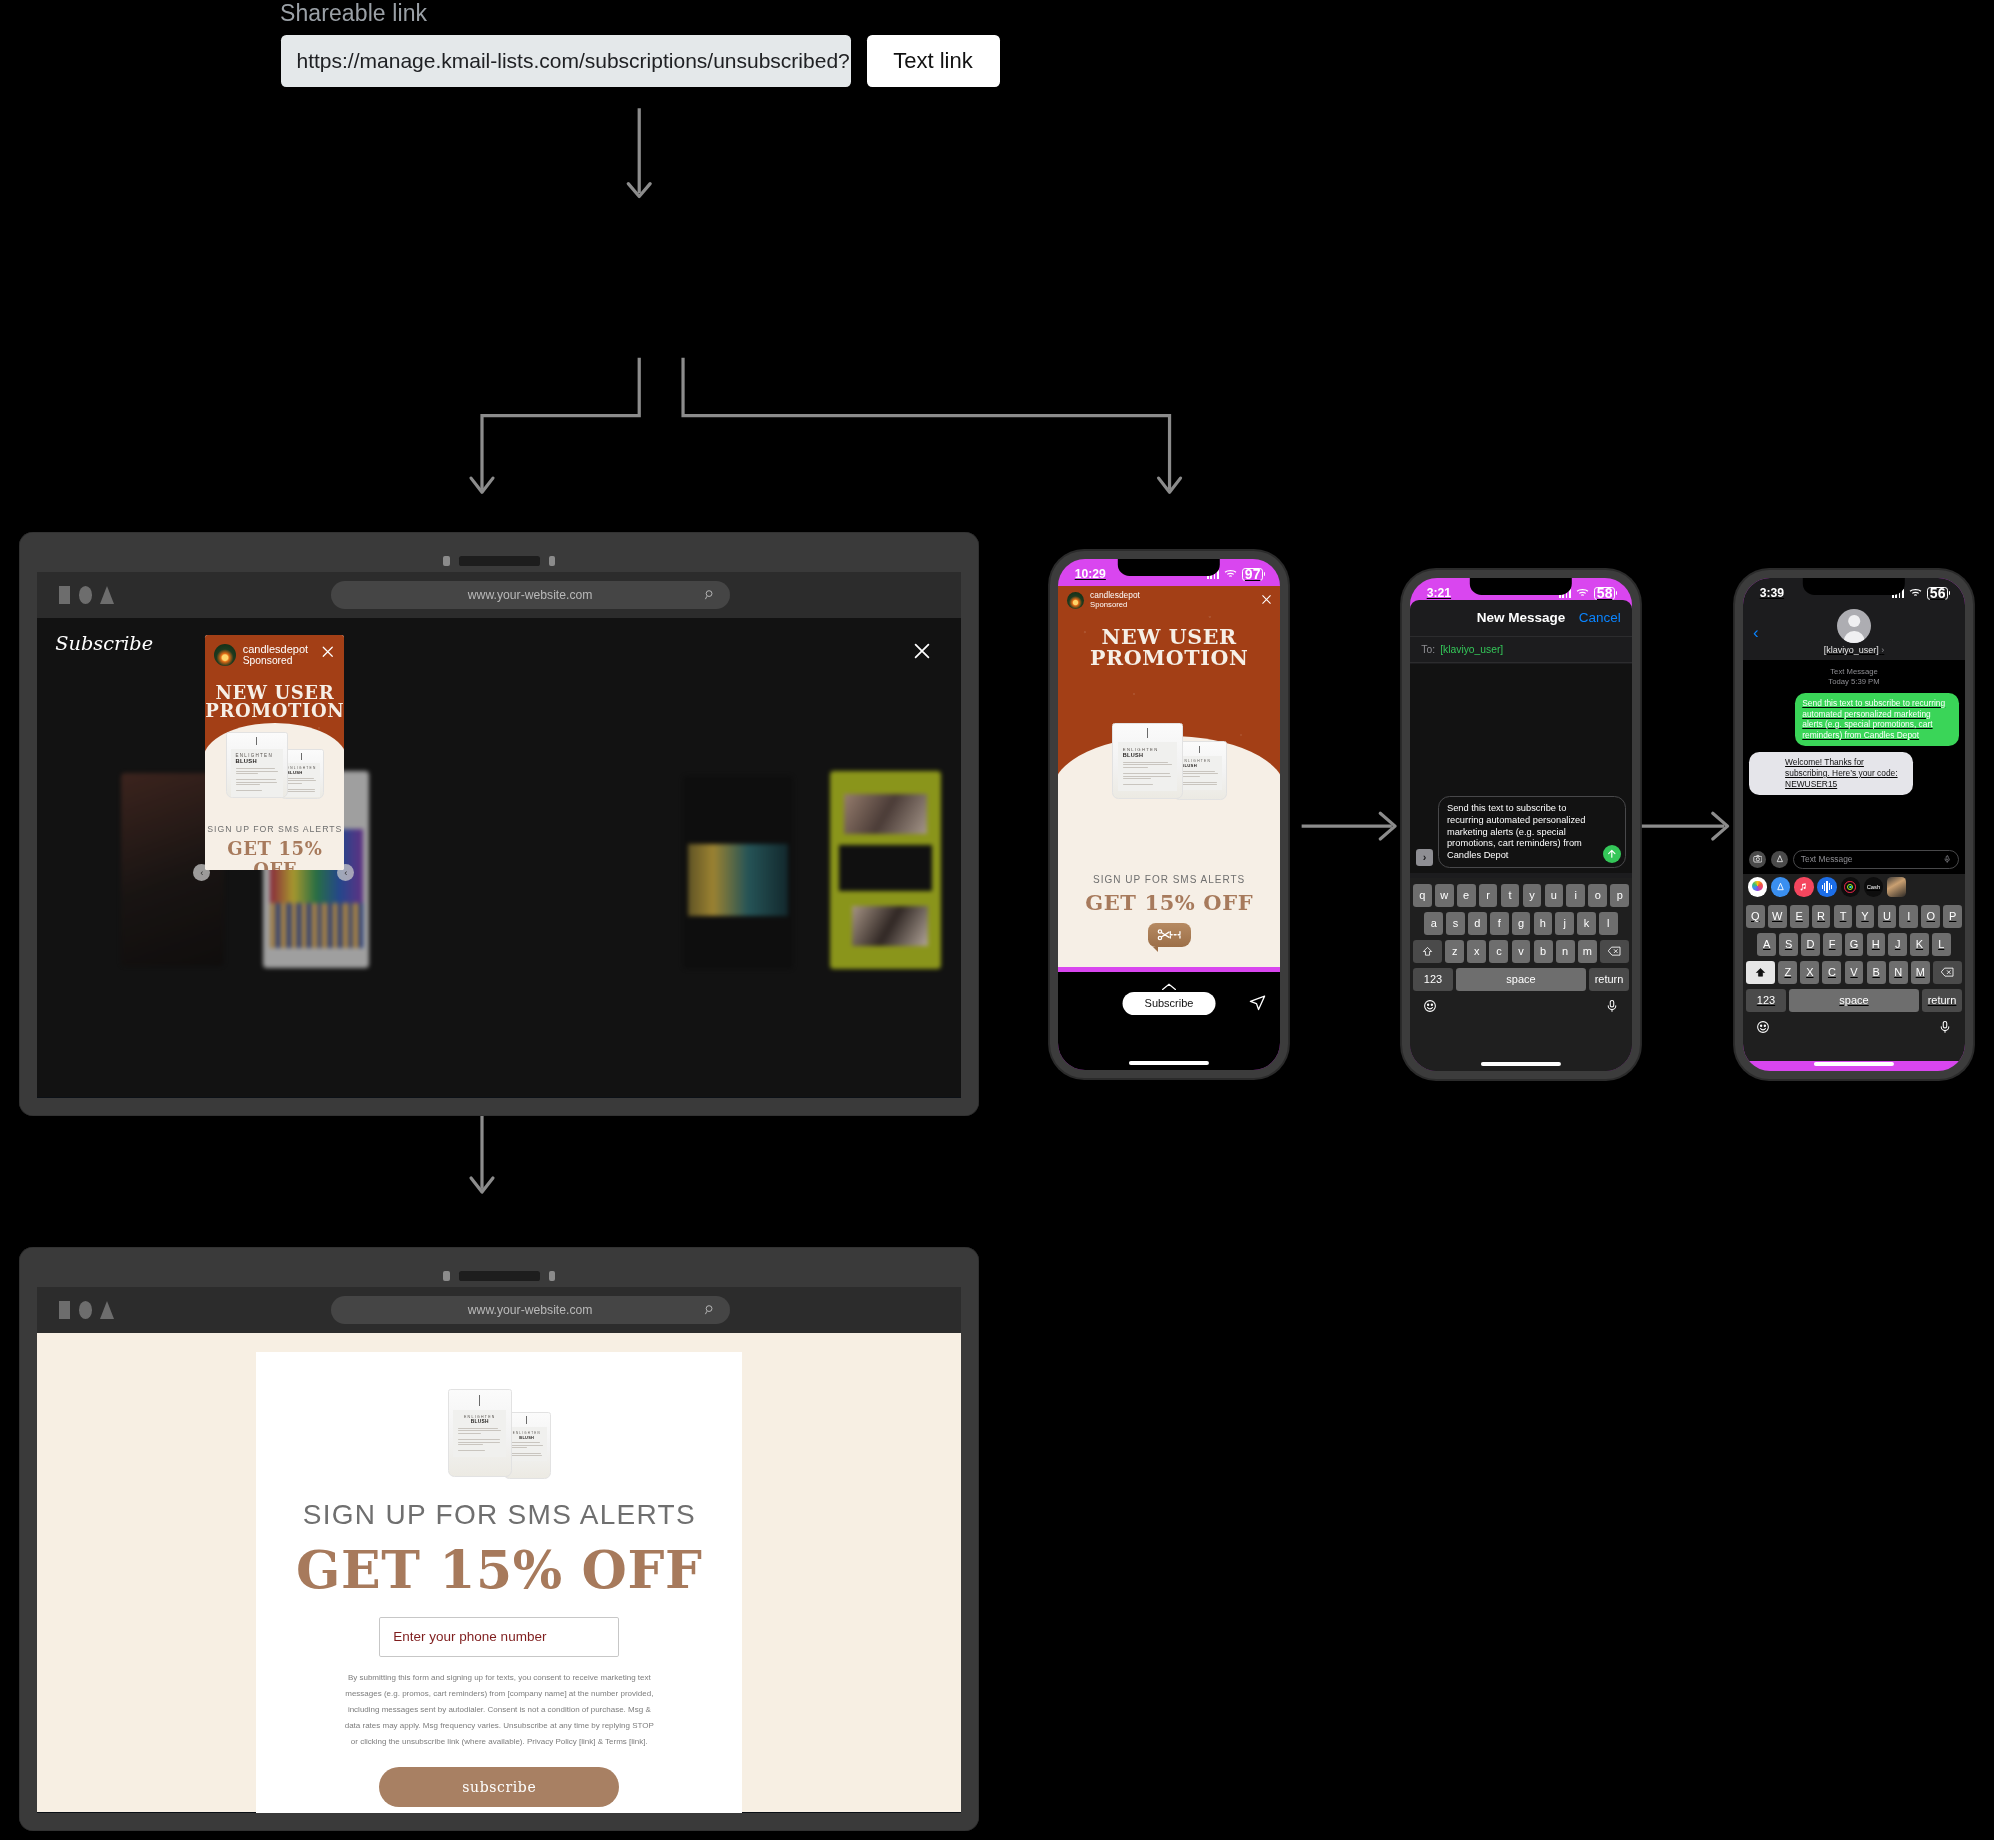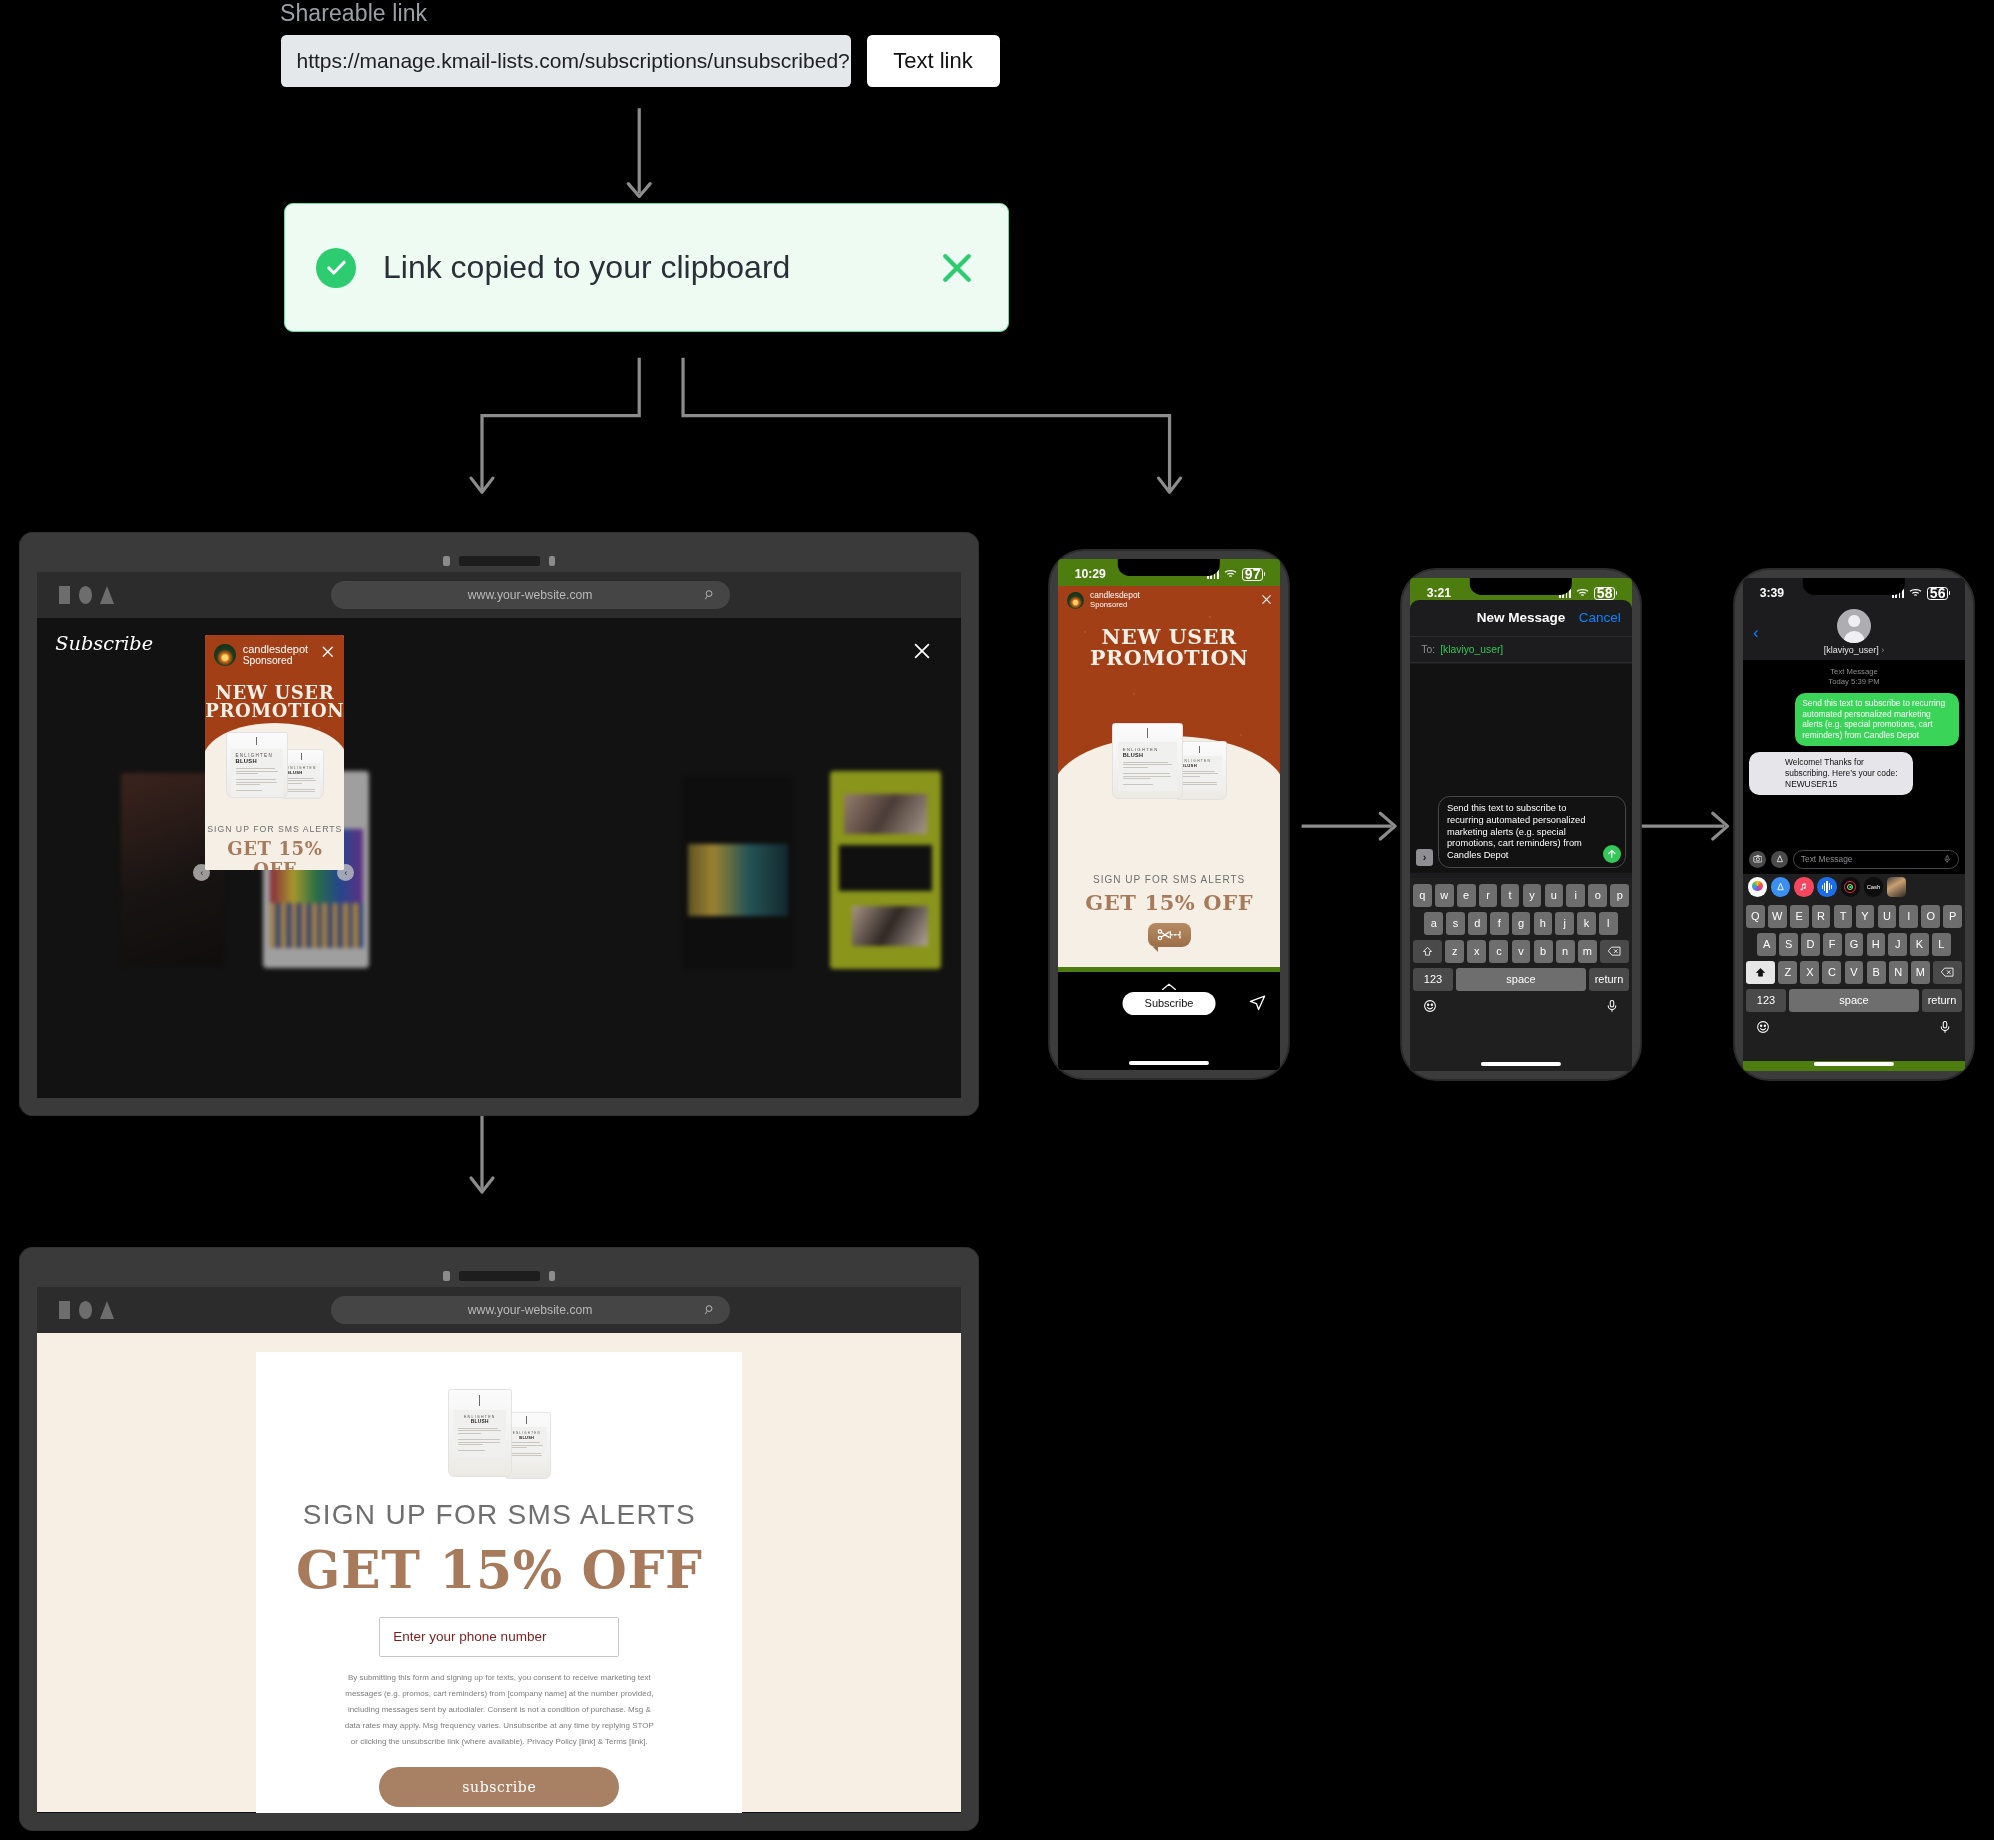--- a/index.html
+++ b/index.html
@@ -166,21 +166,21 @@
     background: #fff; border-radius: 644px; display: inline-flex; align-items: center; justify-content: center;
     color: #111; cursor: pointer;
   }
 
   
   .phone {
     position: absolute; background: #3c3c3c; border-radius: 34px; padding: 7.7px;
     box-shadow: 0 0 0 1.9px #2b2b2b;
   }
   .phone .pscreen {
-    width: 100%; height: 100%; background: #4d7c0f; border-radius: 4px; overflow: hidden; position: relative;
+    width: 100%; height: 100%; background: #d946ef; border-radius: 27px; overflow: hidden; position: relative; text-decoration: underline;
   }
   .phone .pnotch {
     position: absolute; left: 50%; transform: translateX(-50%); top: 0;
     width: 46%; height: 17px; background: #000; border-radius: 0 0 11.6px 11.6px; z-index: 30;
   }
   .statusbar {
     height: 27px; display: flex; align-items: center; justify-content: space-between;
     padding: 3.9px 17px 0 17px; color: #fff; font-size: 12.2px; font-weight: bold; position: relative; z-index: 20;
   }
   .sb-right { display: flex; align-items: center; gap: 5.2px; }
@@ -277,33 +277,20 @@
 <body>
 
 <div class="stage">
 
   <div class="share-label">Shareable link</div>
   <div class="share-row">
     <div class="link-box">https://manage.kmail-lists.com/subscriptions/unsubscribed?...</div>
     <div class="copy-btn">Text link</div>
   </div>
 
-  <div class="toast">
-    <div class="check">
-      <svg viewBox="0 0 24 24" fill="none" stroke="#fff" stroke-width="3.2" stroke-linecap="round" stroke-linejoin="round">
-          <path d="M4 12.5l5.2 5.2L20 6.5"></path>
-        </svg>
-    </div>
-    <div class="msg">Link copied to your clipboard</div>
-    <div class="x">
-      <svg viewBox="0 0 24 24" fill="none" stroke="#2ecc71" stroke-width="2.6" stroke-linecap="round">
-          <path d="M5 5l14 14M19 5L5 19"></path>
-        </svg>
-    </div>
-  </div>
 
   <svg class="connectors" viewBox="0 0 3096 2857" width="1995" height="1841">
     <g stroke="#8c8c8c" stroke-width="5" fill="none">
       <path d="M992 168 V 300"></path>
       <path d="M992 555 V 645 H 748 V 760"></path>
       <path d="M1060 555 V 645 H 1815 V 760"></path>
       <path d="M748 1730 V 1845"></path>
     </g>
     <g fill="none" stroke="#8c8c8c" stroke-width="5" stroke-linecap="round" stroke-linejoin="round">
       <path d="M975 285 L992 305 L1009 285"></path>

